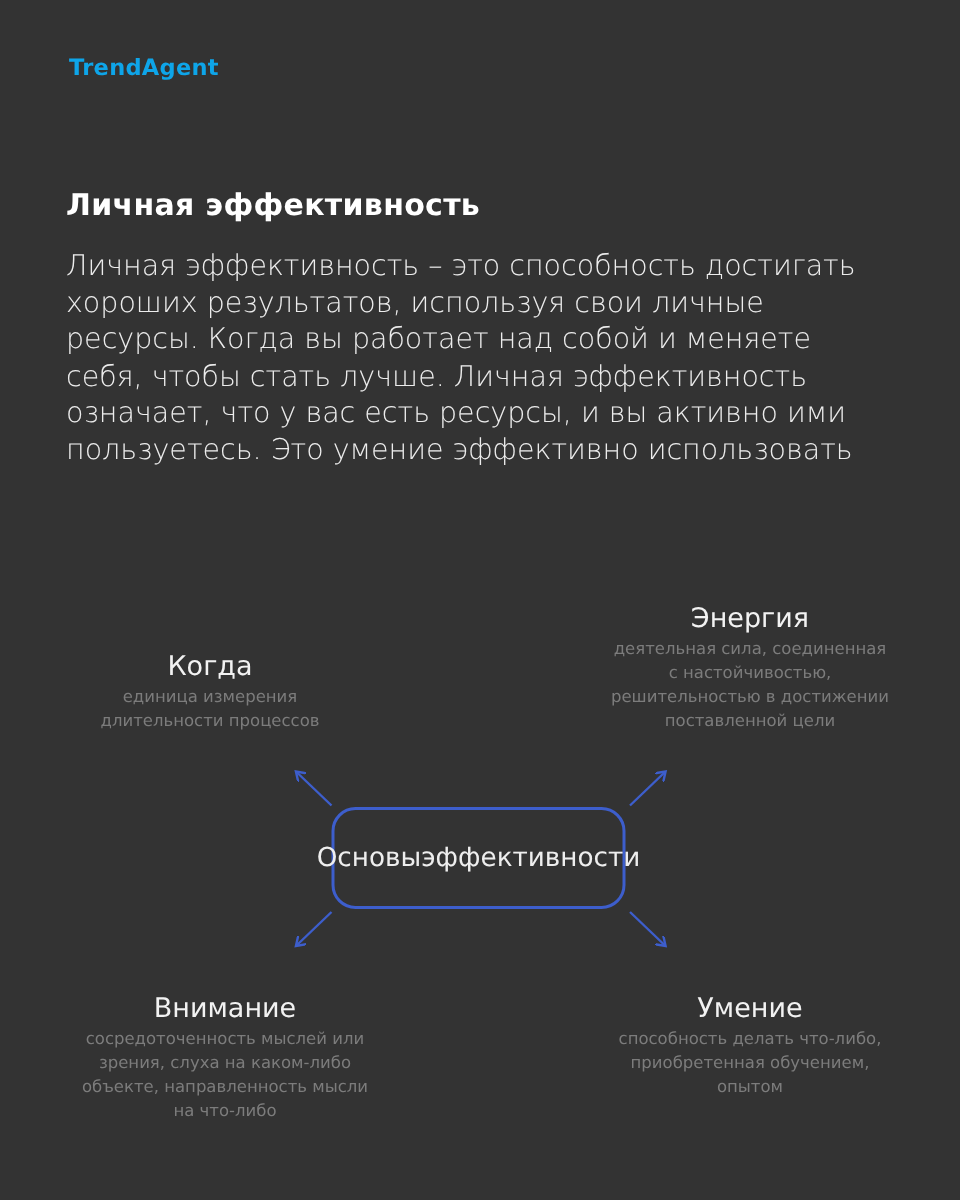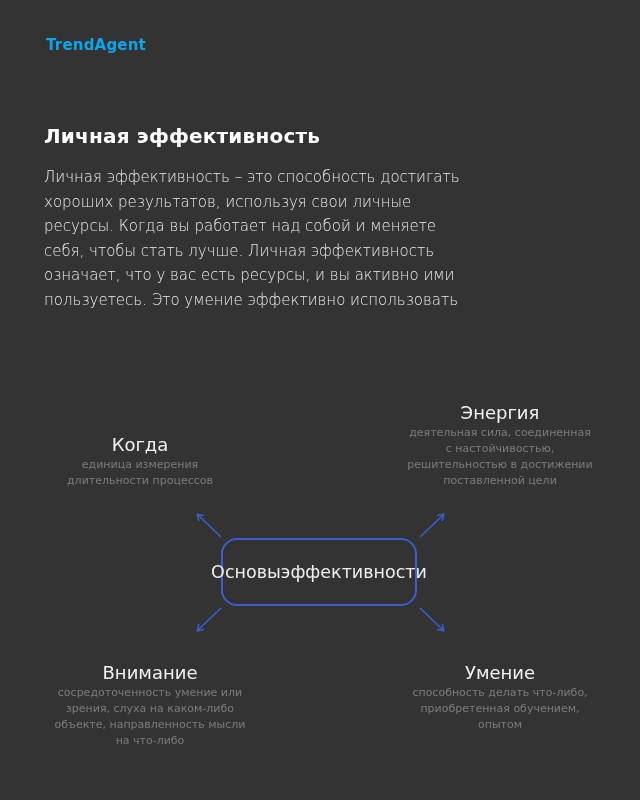--- a/index.html
+++ b/index.html
@@ -16,21 +16,21 @@
       font-size: 15px; font-weight: bold; color: #0ea5e9;
       letter-spacing: 0.2px;
     }
     .title {
       position: absolute; left: 44px; top: 124px;
       font-size: 20px; font-weight: bold; color: #ffffff;
       letter-spacing: 0.2px;
     }
     .intro {
       position: absolute; left: 44px; top: 165px; width: 560px;
-      font-size: 15px; line-height: 24.5px; color: #ececec;
+      font-size: 19px; line-height: 24.5px; color: #ececec;
       font-weight: 300;
     }
     .intro span { display: block; white-space: nowrap; }
     .node { position: absolute; text-align: center; }
     .node .h { font-size: 18px; color: #f2f2f2; margin-bottom: 2px; }
     .node .d { font-size: 11px; line-height: 16px; color: #7c7c7c; }
     .node .d span { display: block; white-space: nowrap; }
     .center-box {
       position: absolute; left: 221px; top: 538px;
       width: 196px; height: 68px;
@@ -70,21 +70,21 @@
     <span>деятельная сила, соединенная</span>
     <span>с настойчивостью,</span>
     <span>решительностью в достижении</span>
     <span>поставленной цели</span>
   </div>
 </div>
 
 <div class="node" style="left:30px; top:662px; width:240px;">
   <div class="h">Внимание</div>
   <div class="d">
-    <span>сосредоточенность умение или</span>
+    <span>сосредоточенность мыслей или</span>
     <span>зрения, слуха на каком-либо</span>
     <span>объекте, направленность мысли</span>
     <span>на что-либо</span>
   </div>
 </div>
 
 <div class="node" style="left:380px; top:662px; width:240px;">
   <div class="h">Умение</div>
   <div class="d">
     <span>способность делать что-либо,</span>

